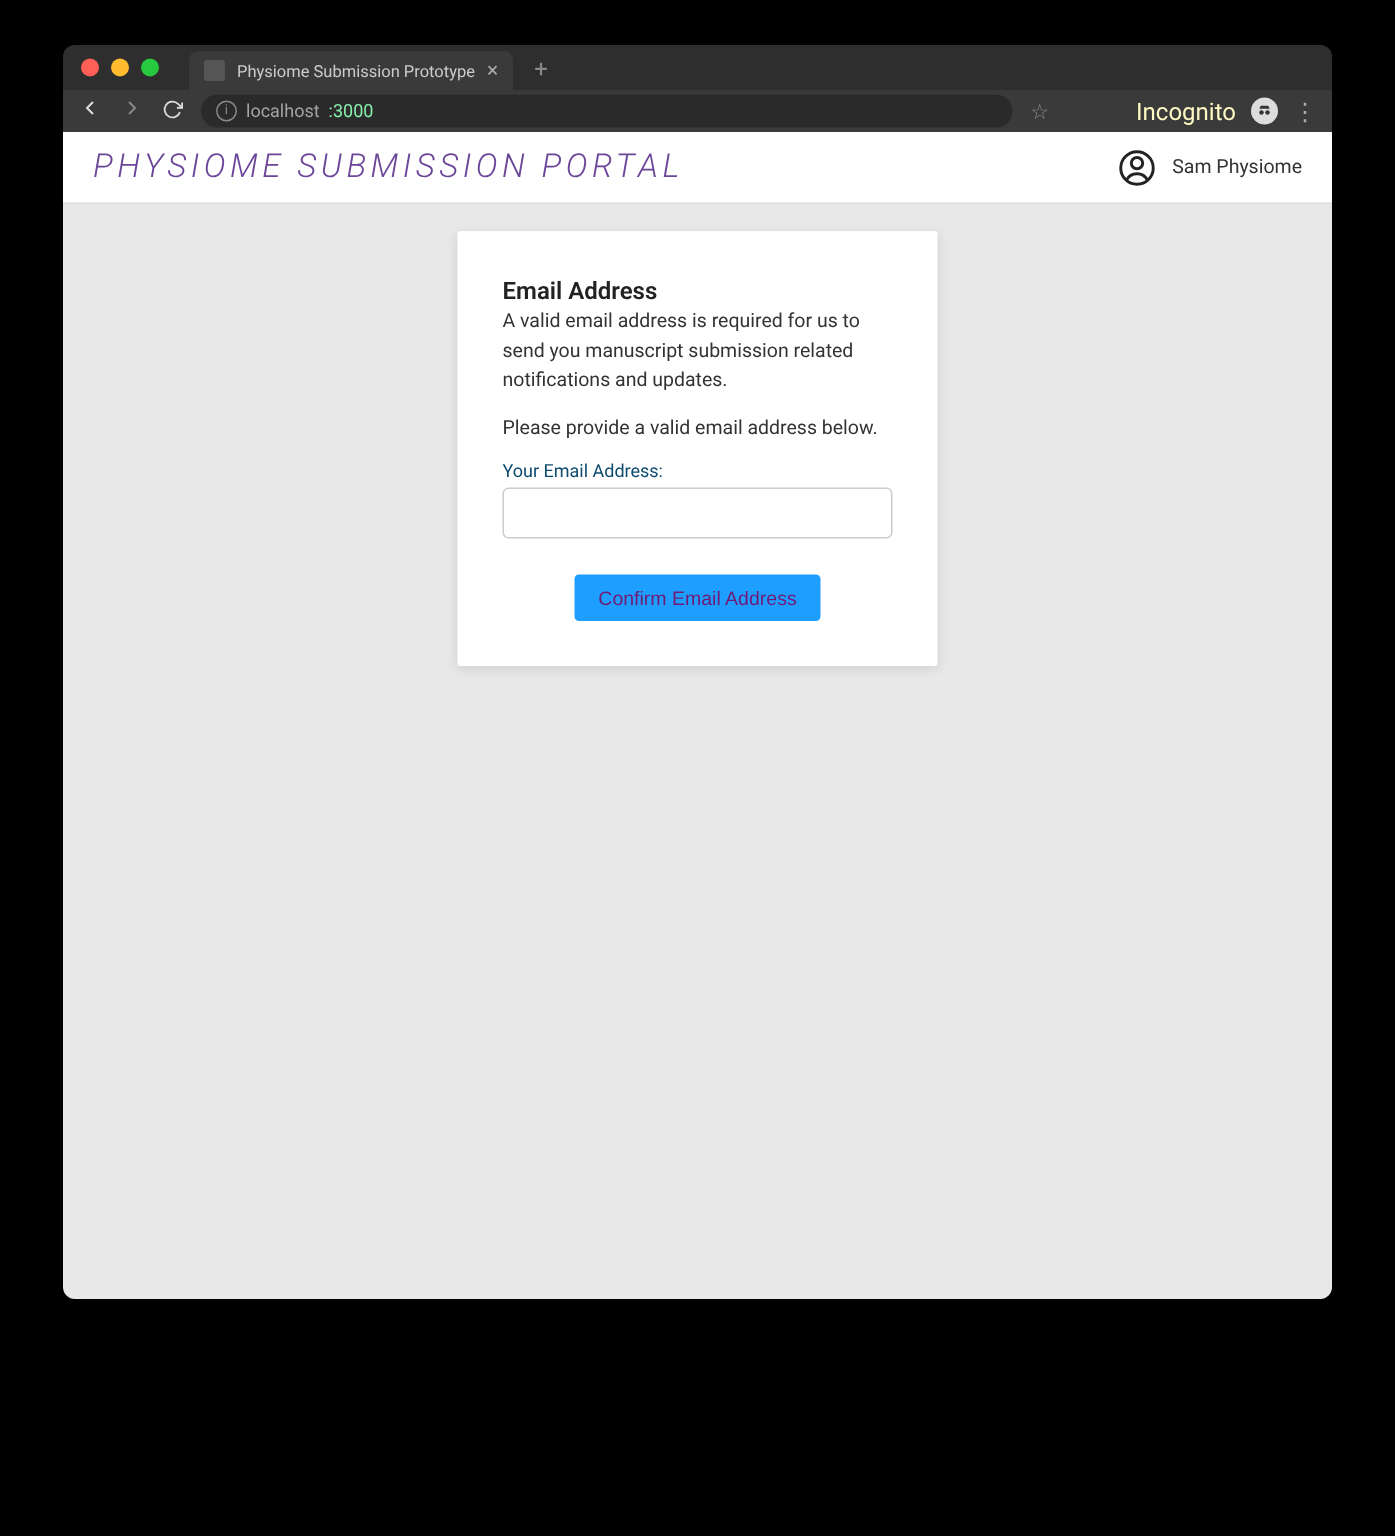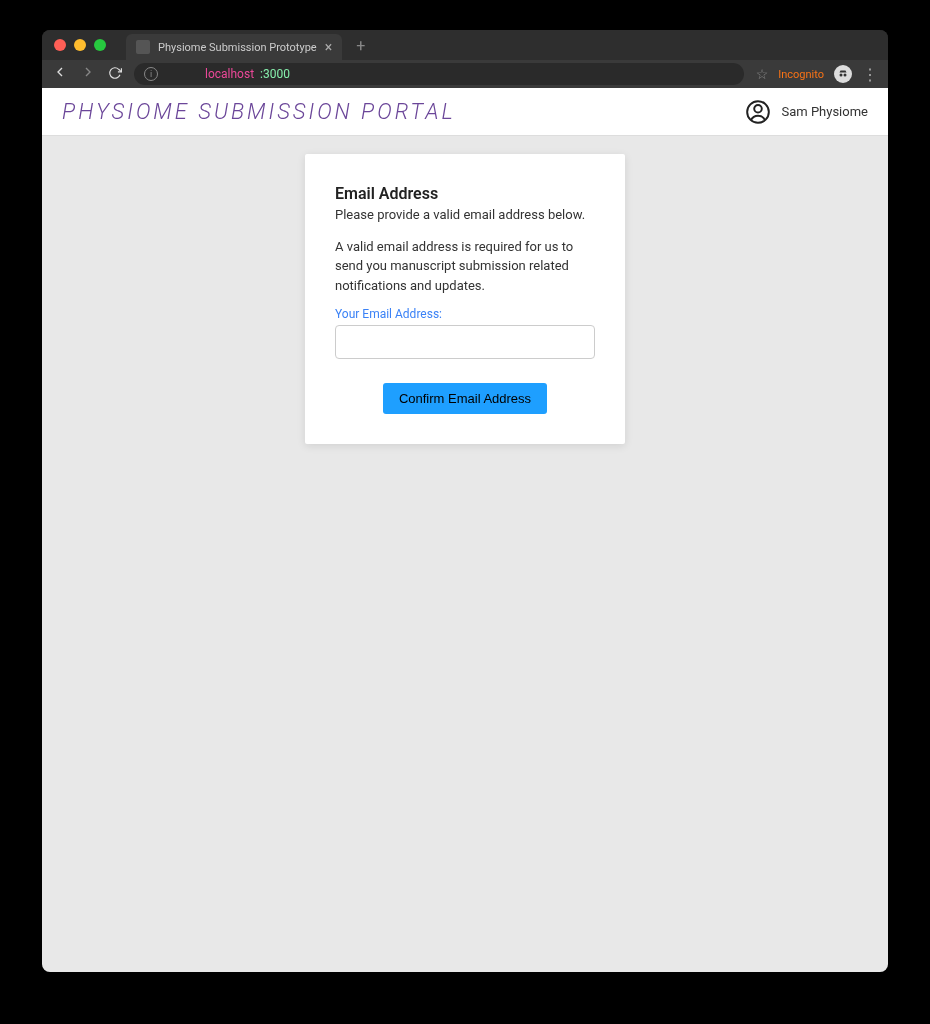--- a/index.html
+++ b/index.html
@@ -14,21 +14,21 @@
       width: 930px;
       height: 1024px;
       overflow: hidden;
     }
     
     .window {
       position: absolute;
       top: 30px;
       left: 42px;
       width: 846px;
-      height: 942px;
+      height: 836px;
       background: #2a2a2a;
       border-radius: 8px;
       overflow: hidden;
       box-shadow: 0 10px 40px rgba(0,0,0,0.5);
     }
     
     .titlebar {
       height: 30px;
       background: #2e2e2e;
       display: flex;
@@ -129,42 +129,42 @@
       border: 1px solid #888;
       border-radius: 50%;
       display: flex;
       align-items: center;
       justify-content: center;
       color: #888;
       font-size: 9px;
     }
     
     .url-host {
-      color: #ec4899;
-      margin-left: 41px;
+      color: #a3a3a3;
     }
     
     .url-port {
       color: #86efac;
     }
     
     .addr-right {
       display: flex;
       align-items: center;
       gap: 10px;
     }
     
     .star-icon {
       color: #888;
       font-size: 14px;
     }
     
     .incognito-label {
-      color: #f97316;
-      font-size: 11px;
+      color: #fef9c3;
+      font-size: 16px;
+      margin-left: 48px;
     }
     
     .incognito-icon {
       width: 18px;
       height: 18px;
       background: #ddd;
       border-radius: 50%;
       display: flex;
       align-items: center;
       justify-content: center;
@@ -239,21 +239,21 @@
     
     .card-text {
       font-size: 13px;
       color: #333;
       line-height: 1.5;
       margin-bottom: 12px;
     }
     
     .field-label {
       font-size: 12px;
-      color: #3b82f6;
+      color: #0c4a6e;
       margin-top: 4px;
       margin-bottom: 4px;
     }
     
     .text-input {
       width: 100%;
       height: 34px;
       border: 1px solid #ccc;
       border-radius: 4px;
       padding: 0 8px;
@@ -261,21 +261,21 @@
     }
     
     .button-row {
       display: flex;
       justify-content: center;
       margin-top: 24px;
     }
     
     .primary-button {
       background: #1e9fff;
-      color: #000000;
+      color: #701a75;
       border: none;
       padding: 8px 16px;
       border-radius: 3px;
       font-size: 13px;
       cursor: pointer;
     }
   </style>
 </head>
 <body>
 
@@ -343,22 +343,22 @@
           <circle cx="12" cy="9" r="3.5"></circle>
           <path d="M5.5 19.5 C7 16.5 10 15.5 12 15.5 C14 15.5 17 16.5 18.5 19.5"></path>
         </svg>
         <span class="user-name">Sam Physiome</span>
       </div>
     </div>
 
     <div class="content">
       <div class="card">
         <div class="card-title">Email Address</div>
+        <p class="card-text">A valid email address is required for us to send you manuscript submission related notifications and updates.</p>
         <p class="card-text">Please provide a valid email address below.</p>
-        <p class="card-text">A valid email address is required for us to send you manuscript submission related notifications and updates.</p>
         <div class="field-label">Your Email Address:</div>
         <input type="text" class="text-input" value="" style="">
         <div class="button-row">
           <button class="primary-button">Confirm Email Address</button>
         </div>
       </div>
     </div>
 
   </div>
 </div>

